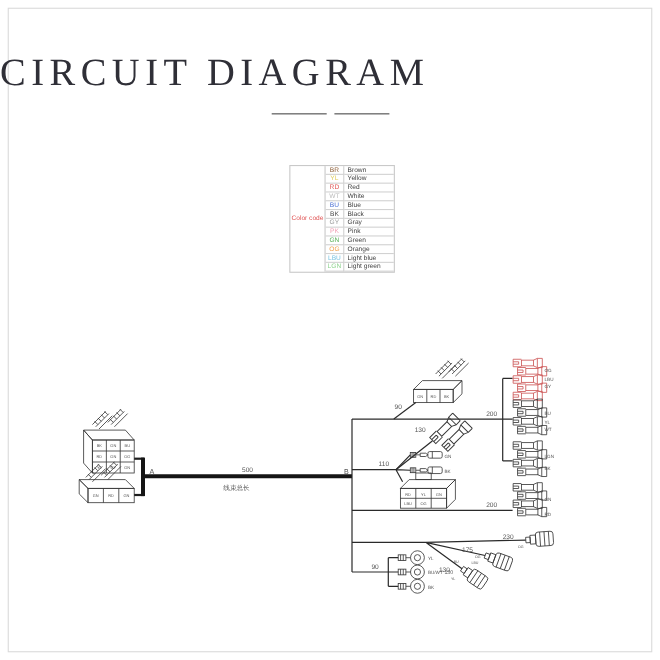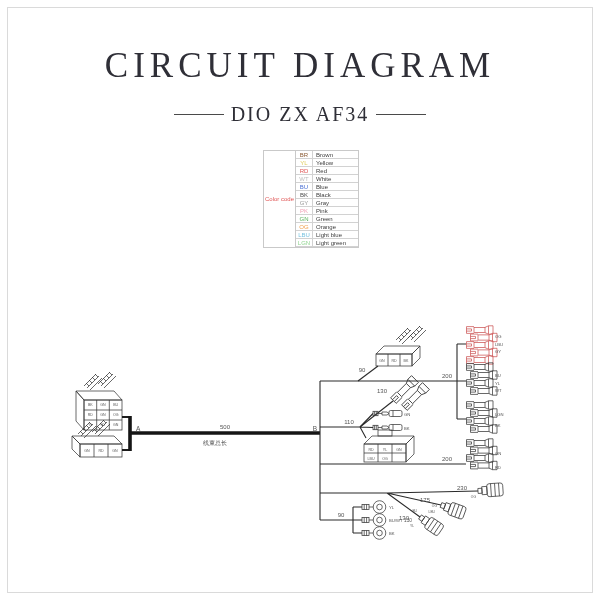--- a/index.html
+++ b/index.html
@@ -2,21 +2,21 @@
 <html><head>
 <meta charset="utf-8">
 <style>
   html,body { margin:0; padding:0; }
   body {
     width:600px; height:600px; position:relative; overflow:hidden;
     background:#ffffff; font-family:"Liberation Sans", sans-serif;
   }
   .frame { position:absolute; inset:7px; border:1px solid #dadada; pointer-events:none; }
   .title {
-    position:absolute; top:46px; left:0; width:100%; text-align:center;
+    position:absolute; top:46px; left:0; width:100%; text-align:left;
     font-family:"Liberation Serif", serif; font-size:35px; letter-spacing:5px; color:#2f2f37;
   }
   .subtitle-row {
     position:absolute; top:103px; left:0; width:100%;
     display:flex; align-items:center; justify-content:center; gap:7px; color:#2f2f37;
   }
   .subtitle { font-family:"Liberation Serif", serif; font-size:20px; letter-spacing:2px; }
   .sub-line { width:50px; height:1px; background:#4a4a4a; }
   .legend {
     position:absolute; left:263px; top:150px;
@@ -48,21 +48,20 @@
 </style>
 </head>
 <body>
 
 <div class="frame"></div>
 
 <div class="title">CIRCUIT DIAGRAM</div>
 
 <div class="subtitle-row">
   <span class="sub-line"></span>
-  <span class="subtitle">DIO ZX AF34</span>
   <span class="sub-line"></span>
 </div>
 
 <div class="legend">
   <div class="hdr">Color code</div>
   <div class="code" style="color: rgb(138, 90, 51);">BR</div>
     <div class="name">Brown</div>
   <div class="code" style="color: rgb(224, 204, 90);">YL</div>
     <div class="name">Yellow</div>
   <div class="code" style="color: rgb(224, 85, 85);">RD</div>

